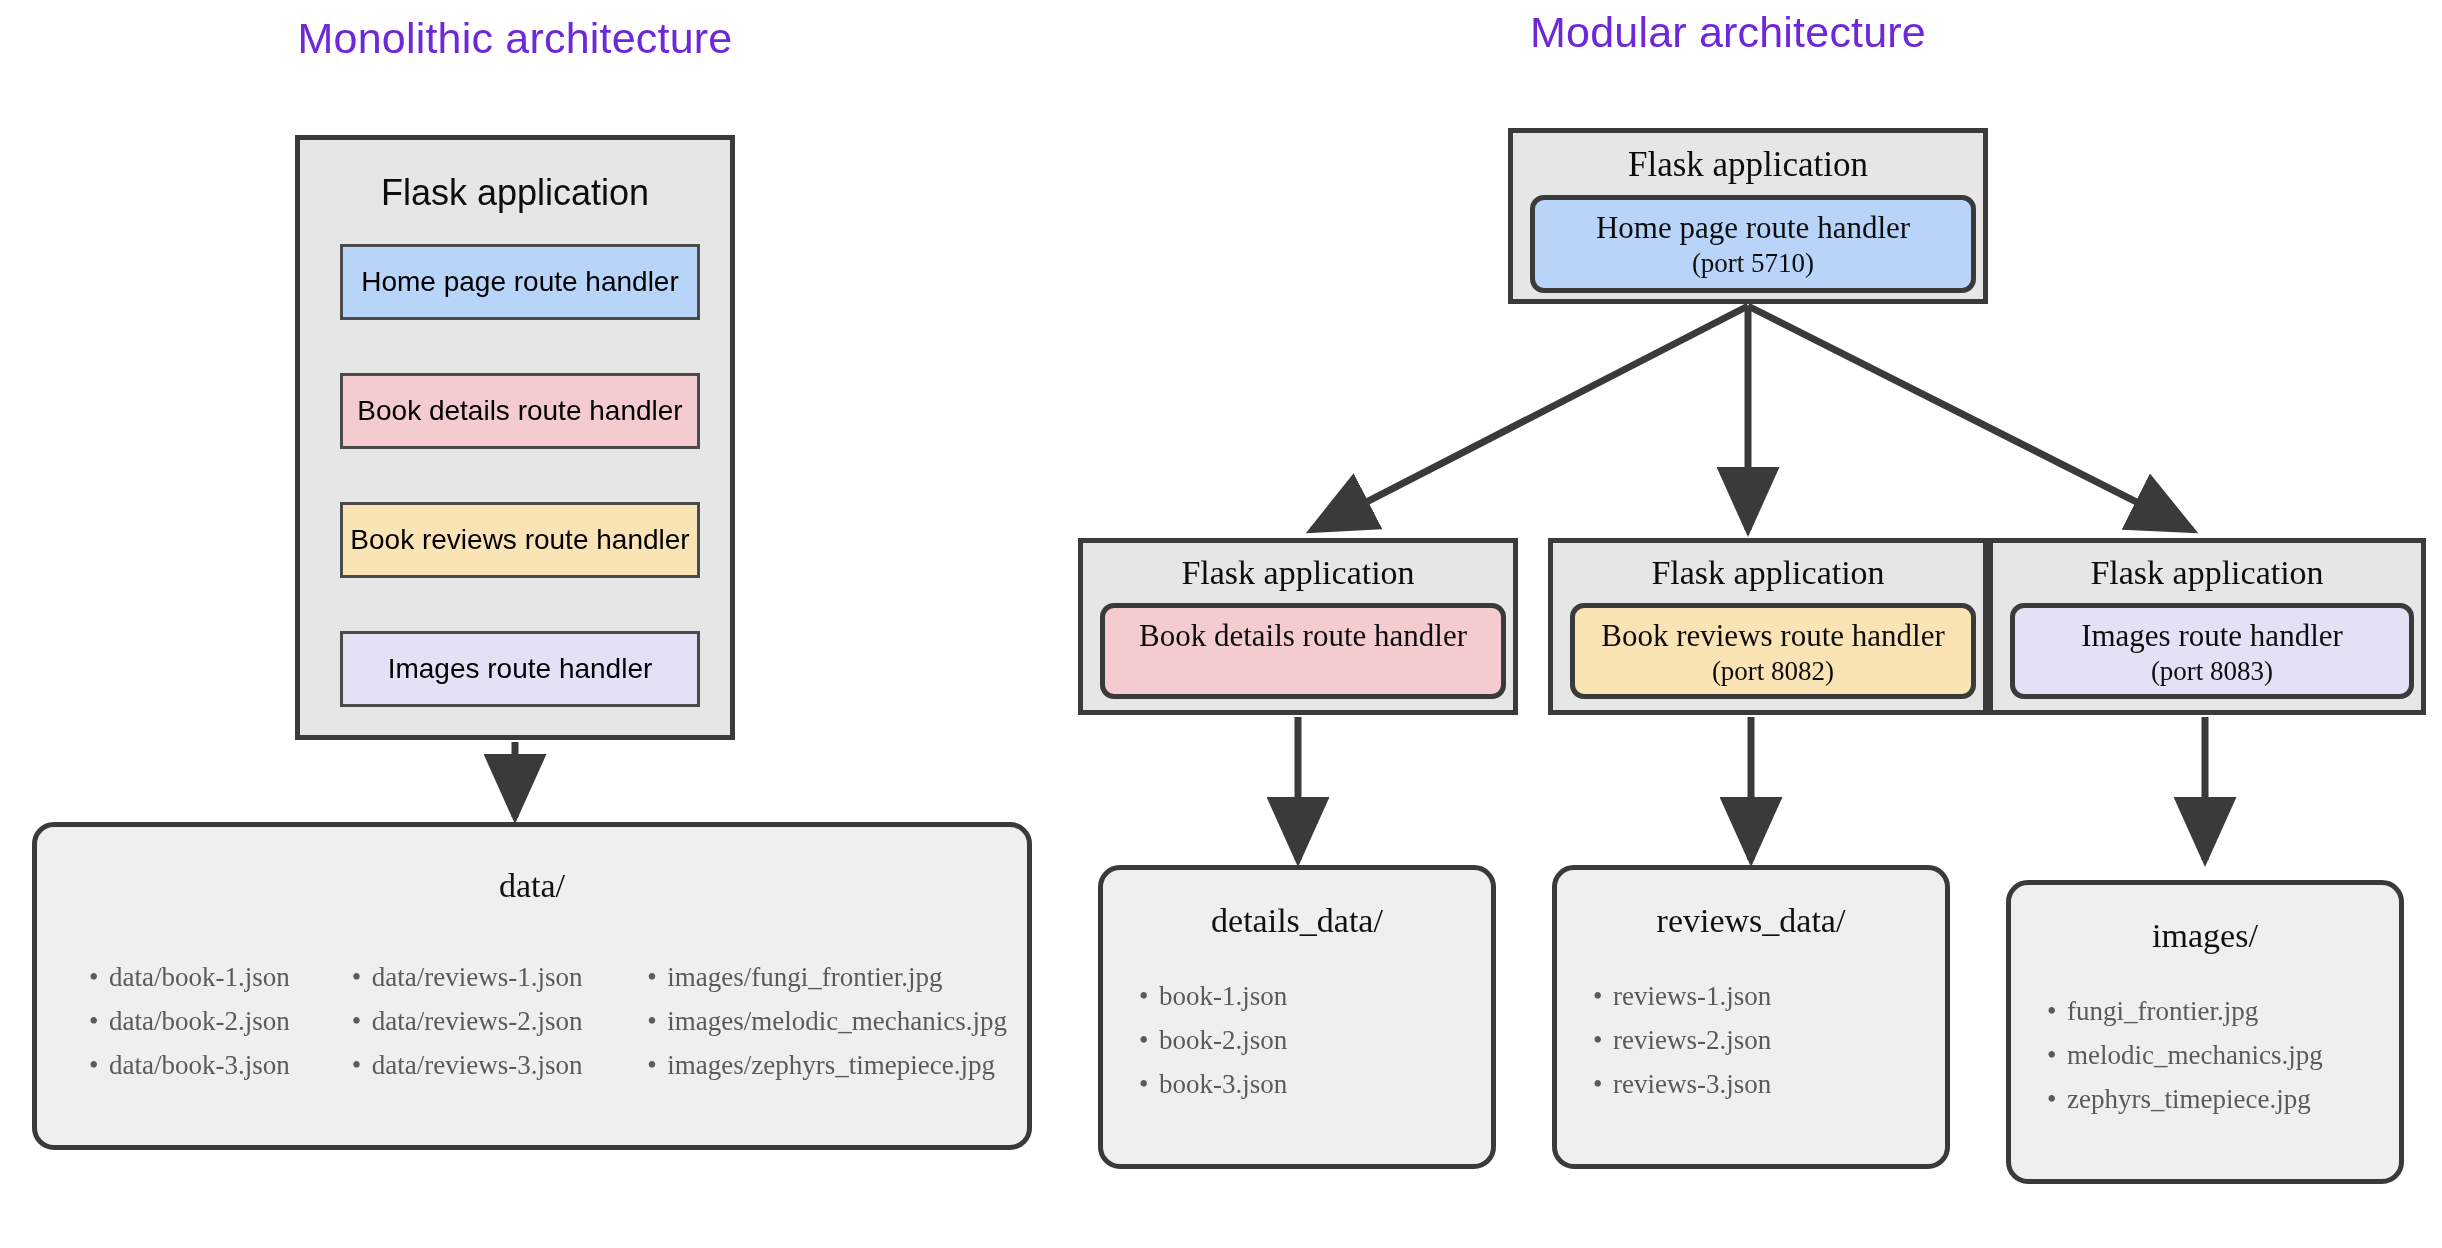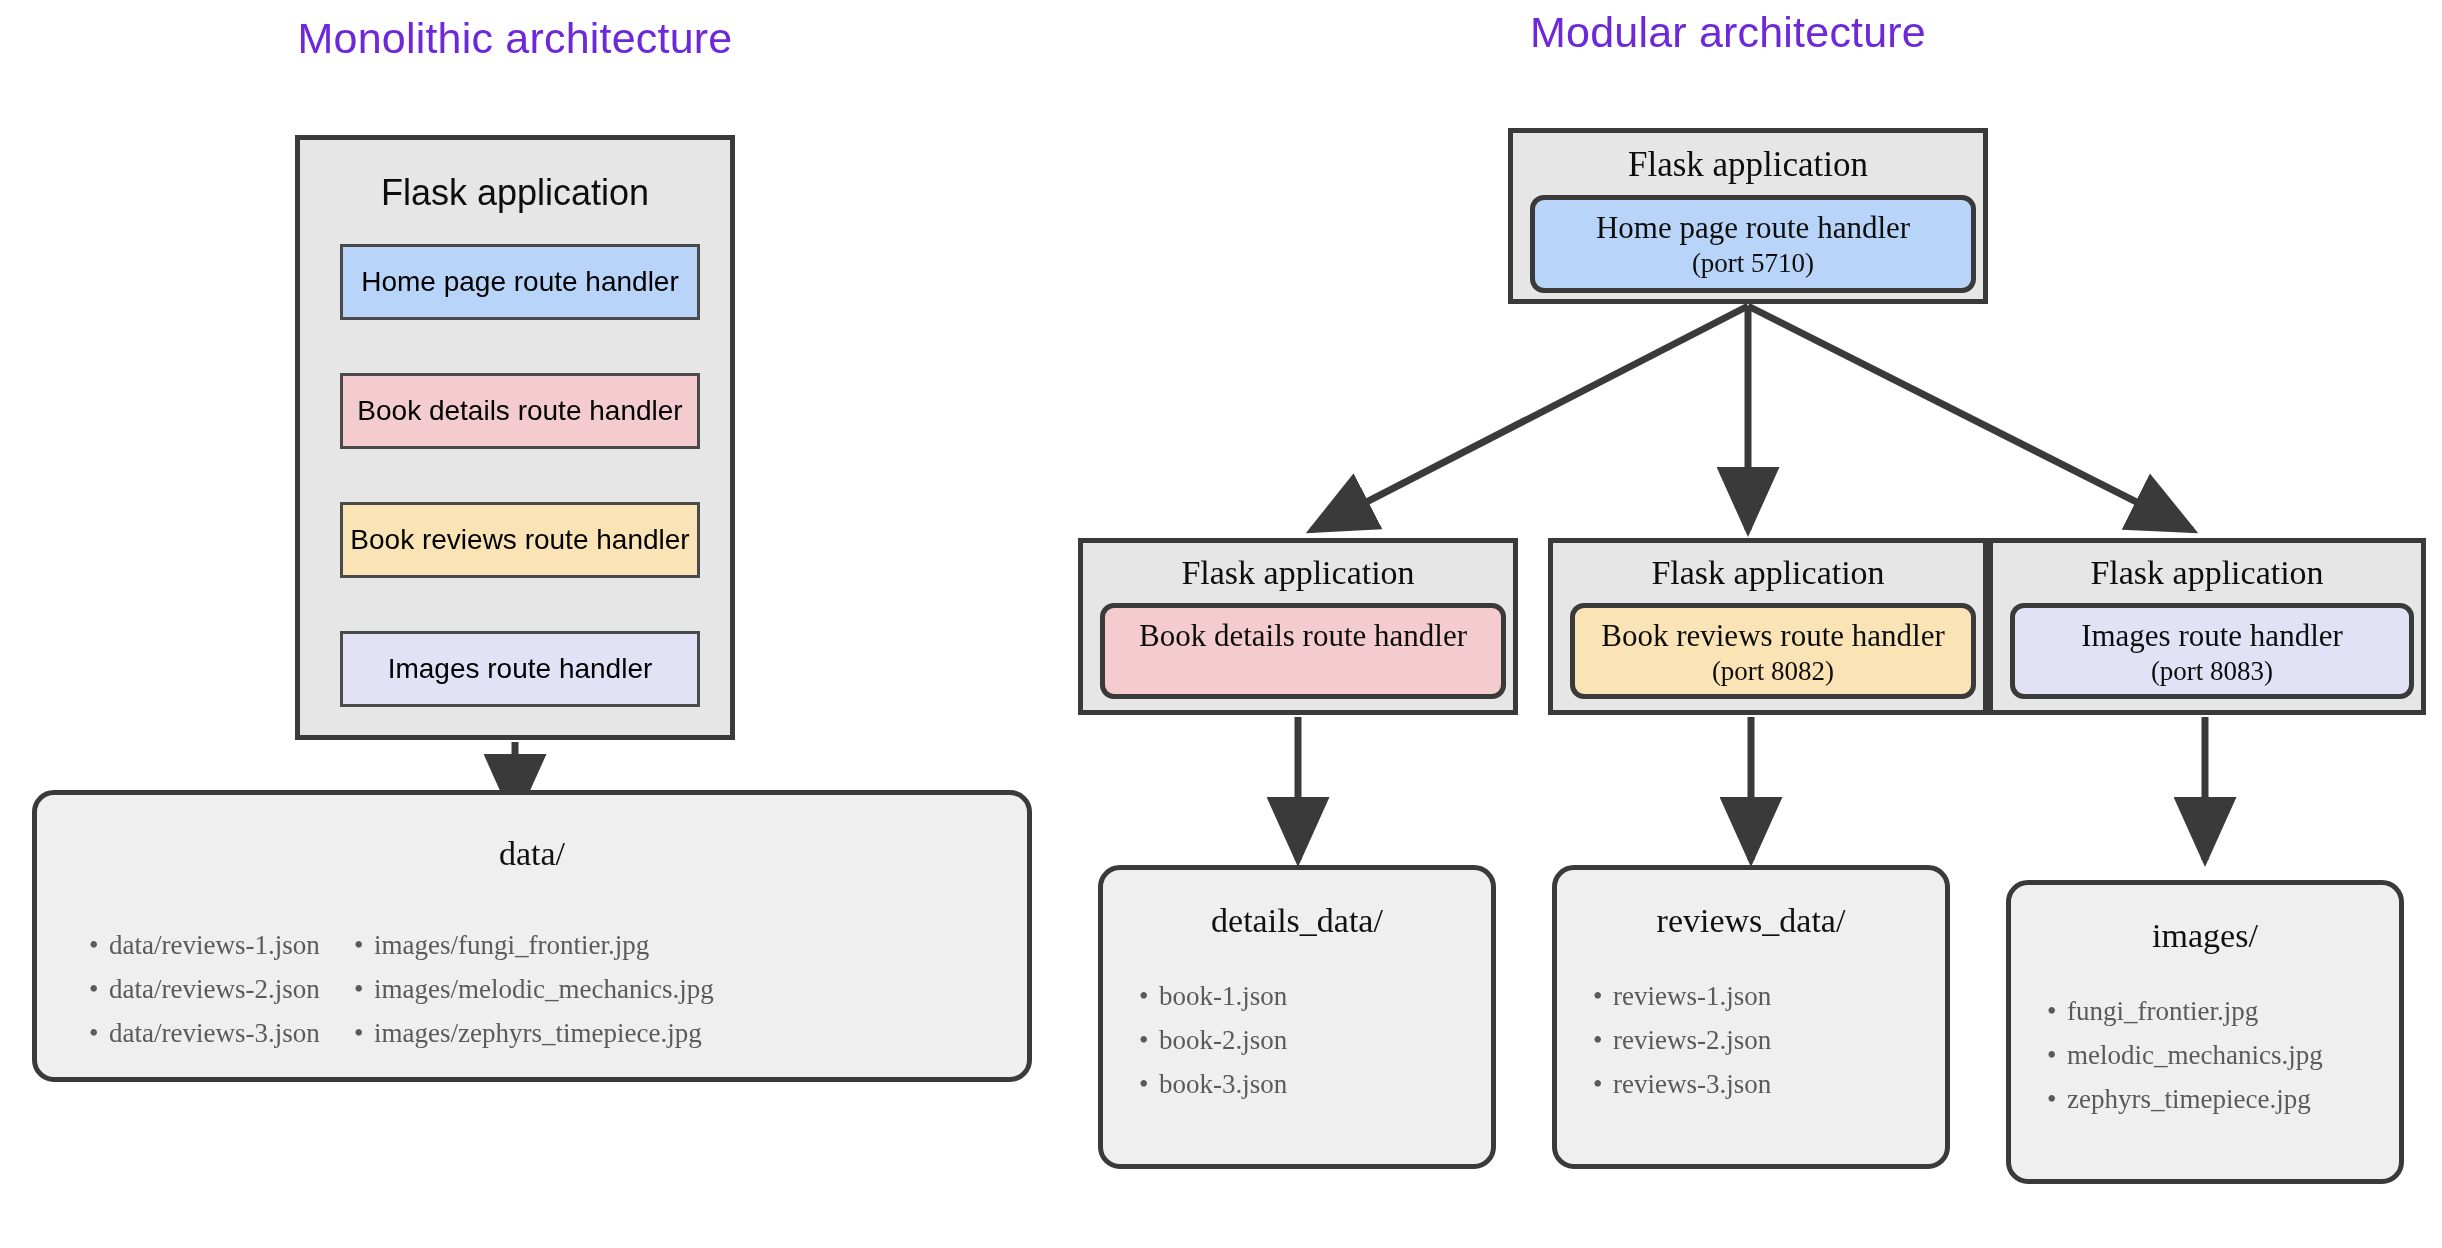--- a/index.html
+++ b/index.html
@@ -104,21 +104,21 @@
   }
   .data-box li::before {
     content: "\2022";
     display: inline-block;
     width: 20px;
     color: #5a5a5a;
   }
 
   
   #mono-data {
-    left: 32px; top: 790px; width: 1000px; height: 292px;
+    left: 32px; top: 822px; width: 1000px; height: 328px;
   }
   #mono-data .data-title { margin-top: 40px; }
   #mono-data .cols {
     position: absolute;
     top: 128px;
     left: 52px;
     right: 20px;
     display: flex;
   }
   #mono-data .cols ul:nth-child(1) { width: 265px; }
@@ -217,20 +217,25 @@
 
     <div id="mono-h0" class="mono-handler" style="background: rgb(184, 212, 248);">Home page route handler</div>
     <div id="mono-h1" class="mono-handler" style="background: rgb(244, 204, 208);">Book details route handler</div>
     <div id="mono-h2" class="mono-handler" style="background: rgb(250, 227, 180);">Book reviews route handler</div>
     <div id="mono-h3" class="mono-handler" style="background: rgb(227, 225, 245);">Images route handler</div>
   </div>
 
   <div id="mono-data" class="data-box">
     <div class="data-title">data/</div>
     <div class="cols">
+      <ul>
+          <li>data/book-1.json</li>
+          <li>data/book-2.json</li>
+          <li>data/book-3.json</li>
+        </ul>
       <ul>
           <li>data/reviews-1.json</li>
           <li>data/reviews-2.json</li>
           <li>data/reviews-3.json</li>
         </ul>
       <ul>
           <li>images/fungi_frontier.jpg</li>
           <li>images/melodic_mechanics.jpg</li>
           <li>images/zephyrs_timepiece.jpg</li>
         </ul>

